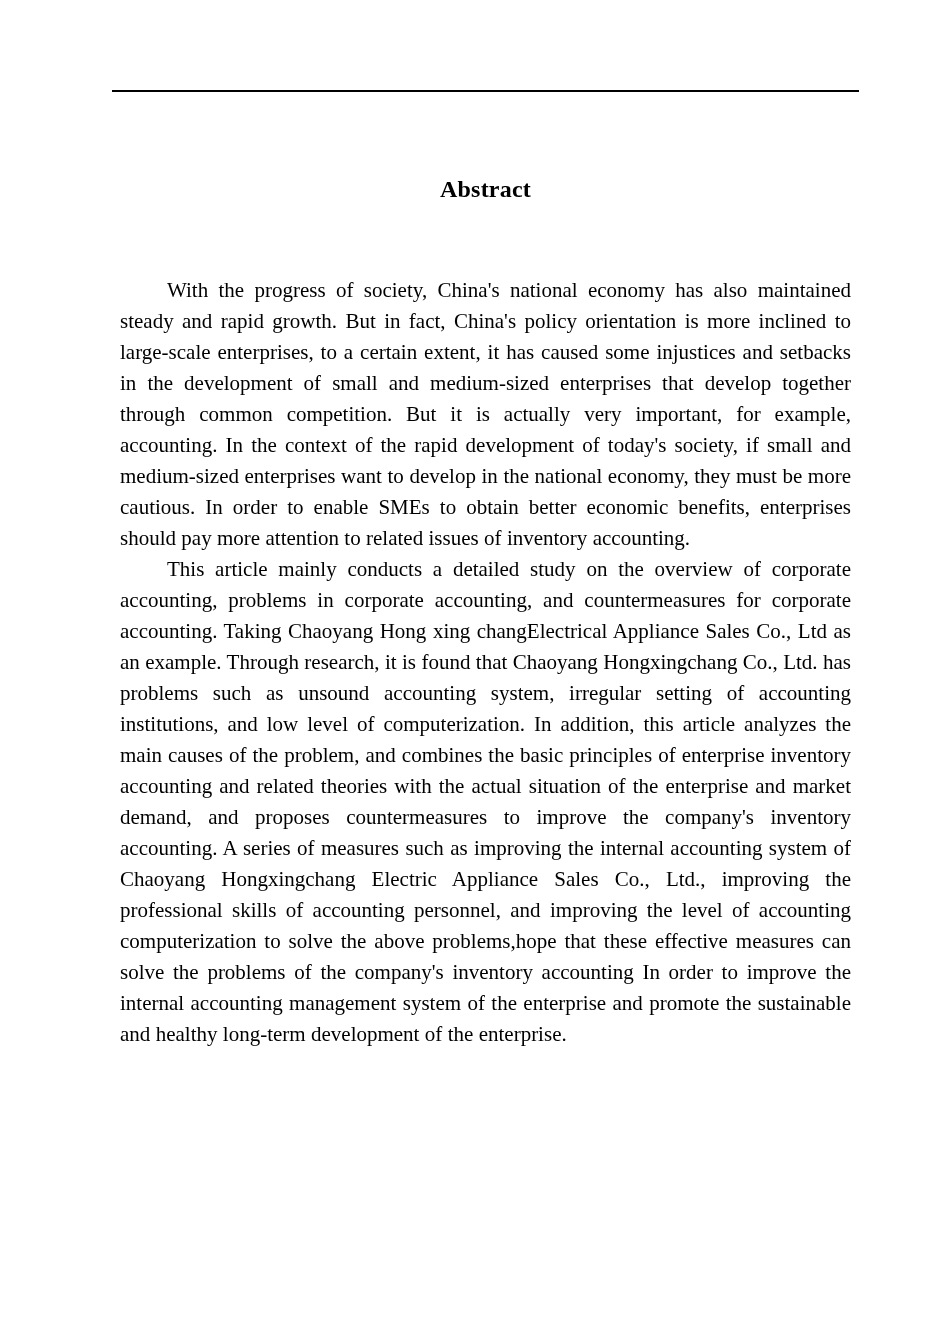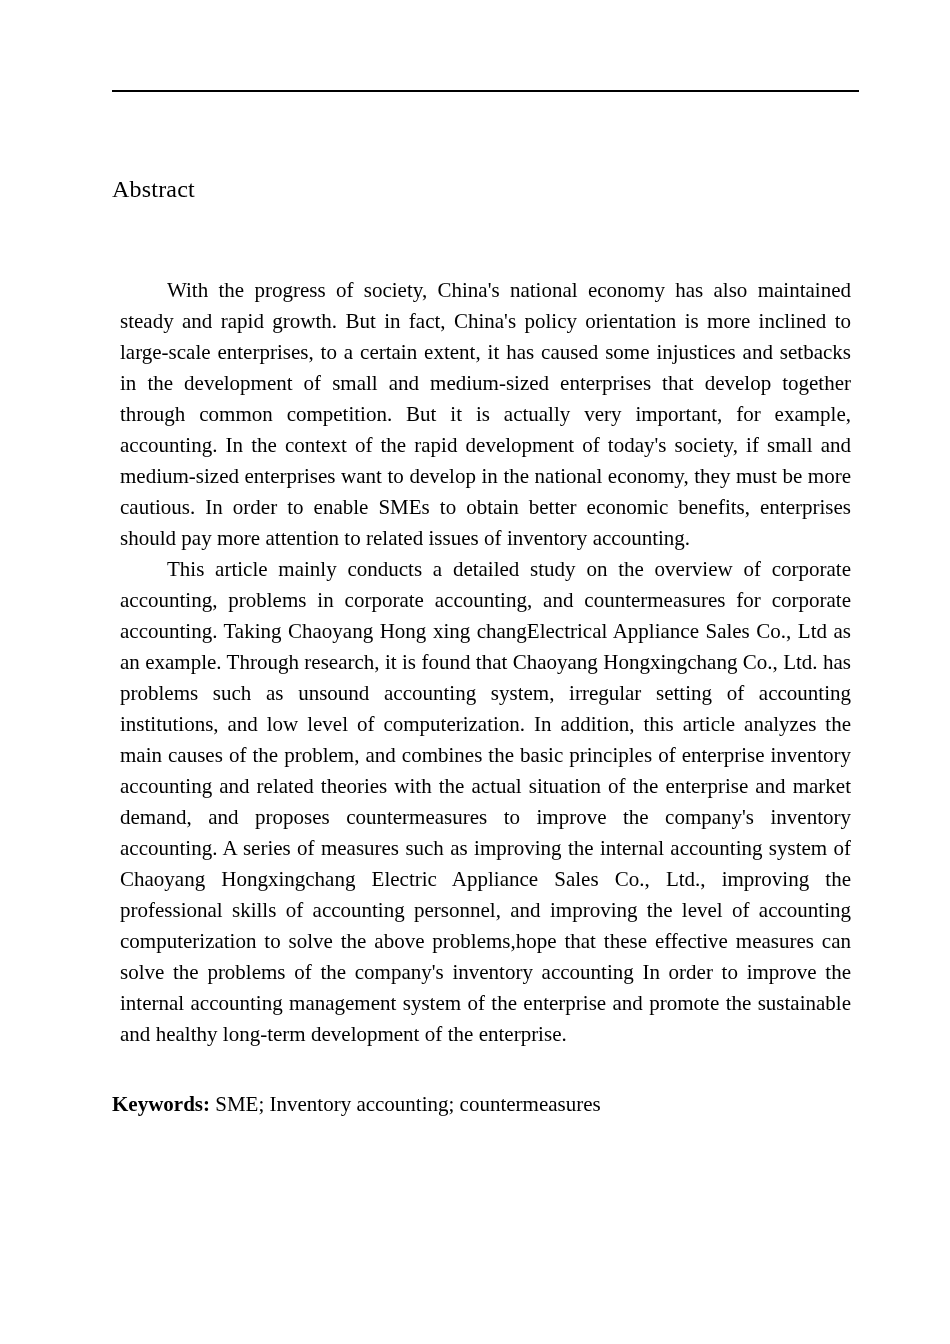--- a/index.html
+++ b/index.html
@@ -43,21 +43,22 @@
   .content {
     position: absolute;
     left: 112px;
     top: 92px;
     width: 747px;
   }
   .doc-title {
     margin: 0;
     padding: 0;
     font-size: 24px;
-    font-weight: normal;
+    font-weight: bold;
+    text-align: center;
     line-height: 31px;
     padding-top: 82px;
     letter-spacing: 0.2px;
   }
   .abstract-body {
     margin: 8px;
     padding: 0;
     padding-top: 62px;
     font-size: 21px;
     line-height: 31px;
@@ -98,19 +99,16 @@
 
   <div class="content">
 
     <h1 class="doc-title">Abstract</h1>
 
     <div class="abstract-body">
       <p>With the progress of society, China's national economy has also maintained steady and rapid growth. But in fact, China's policy orientation is more inclined to large-scale enterprises, to a certain extent, it has caused some injustices and setbacks in the development of small and medium-sized enterprises that develop together through common competition. But it is actually very important, for example, accounting. In the context of the rapid development of today's society, if small and medium-sized enterprises want to develop in the national economy, they must be more cautious. In order to enable SMEs to obtain better economic benefits, enterprises should pay more attention to related issues of inventory accounting.</p>
       <p>This article mainly conducts a detailed study on the overview of corporate accounting, problems in corporate accounting, and countermeasures for corporate accounting. Taking Chaoyang Hong xing changElectrical Appliance Sales Co., Ltd as an example. Through research, it is found that Chaoyang Hongxingchang Co., Ltd. has problems such as unsound accounting system, irregular setting of accounting institutions, and low level of computerization. In addition, this article analyzes the main causes of the problem, and combines the basic principles of enterprise inventory accounting and related theories with the actual situation of the enterprise and market demand, and proposes countermeasures to improve the company's inventory accounting. A series of measures such as improving the internal accounting system of Chaoyang Hongxingchang Electric Appliance Sales Co., Ltd., improving the professional skills of accounting personnel, and improving the level of accounting computerization to solve the above problems,hope that these effective measures can solve the problems of the company's inventory accounting In order to improve the internal accounting management system of the enterprise and promote the sustainable and healthy long-term development of the enterprise.</p>
     </div>
 
-    <div class="keywords">
-      <span class="keywords-label">Keywords: </span><span class="keywords-value">SME; Inventory accounting; countermeasures</span>
-    </div>
 
   </div>
 
 </div>
 
 </body></html>

